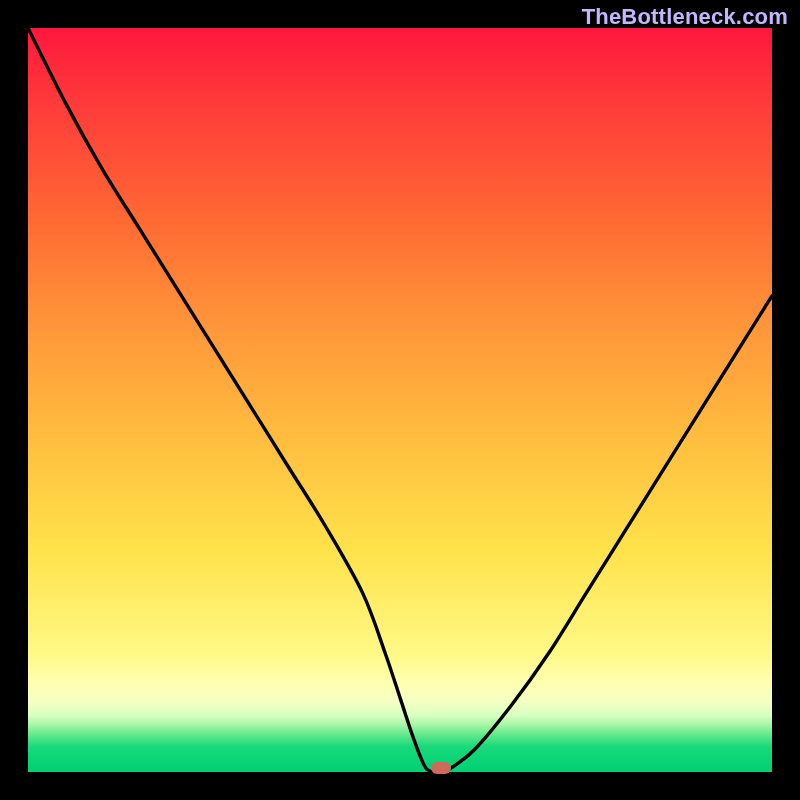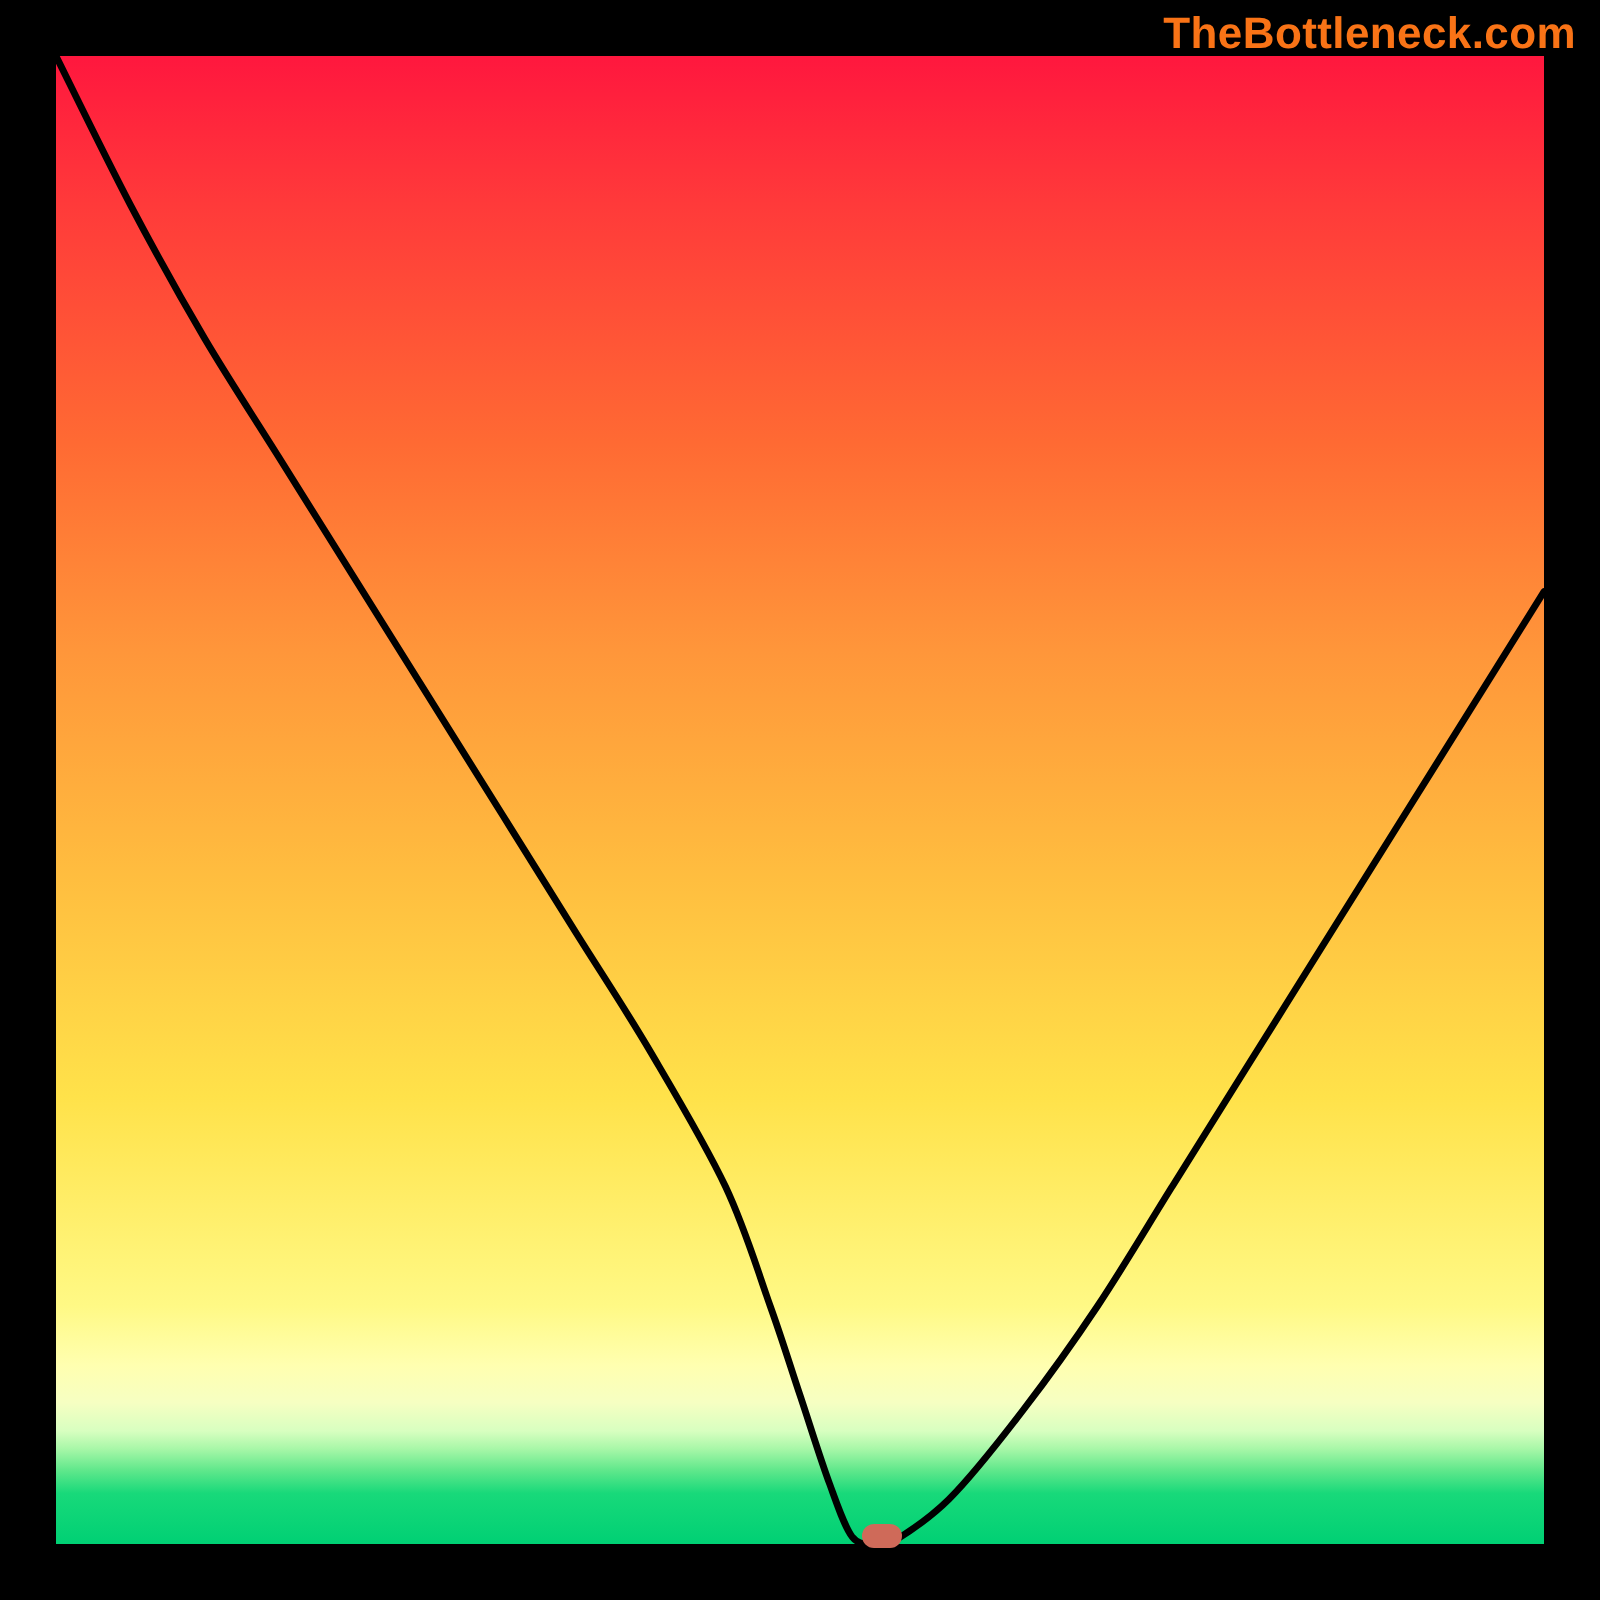--- a/index.html
+++ b/index.html
@@ -16,21 +16,21 @@
     width: 800px;
     height: 800px;
     background: #000;
   }
   .attribution {
     position: absolute;
     top: 4px;
     right: 12px;
     font-size: 22px;
     font-weight: 700;
-    color: #f97316;
+    color: #c4b5fd;
     letter-spacing: 0.2px;
     z-index: 5;
   }
   .plot {
     position: absolute;
     left: 28px;
     top: 28px;
     width: 744px;
     height: 744px;
     background: linear-gradient(

